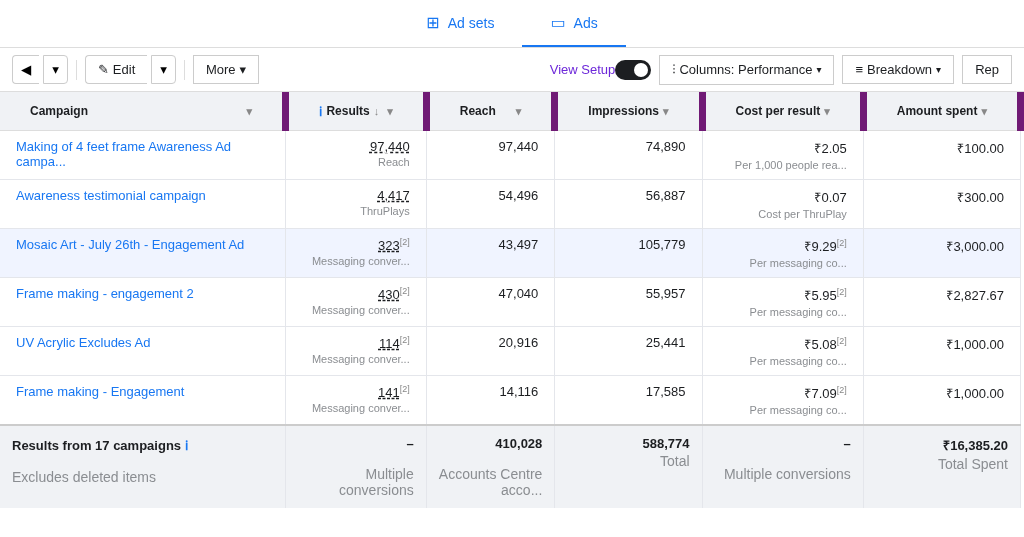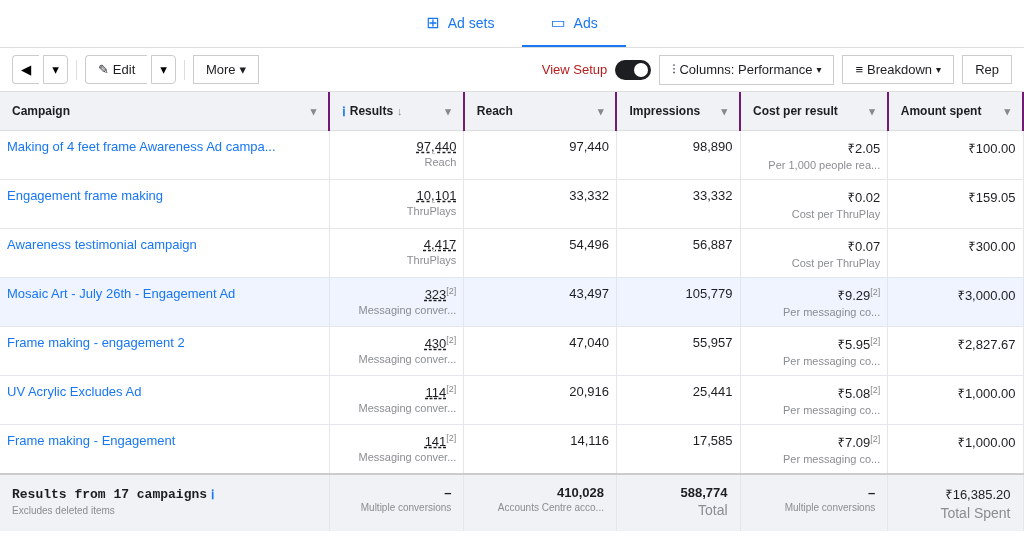--- a/index.html
+++ b/index.html
@@ -70,23 +70,22 @@
     .btn-icon-only {
       padding: 6px 8px;
       border: 1px solid #ccc;
       border-radius: 4px;
       background: #fff;
       cursor: pointer;
     }
     .toggle-container {
       display: flex;
       align-items: center;
-      gap: 8px;
       font-size: 13px;
-      color: #b91c1c;
+      color: #6d28d9;
     }
     .toggle {
       width: 36px;
       height: 20px;
       background: #1c1e21;
       border-radius: 10px;
       position: relative;
       cursor: pointer;
     }
     .toggle::after {
@@ -109,27 +108,27 @@
     table {
       width: 100%;
       border-collapse: collapse;
       font-size: 13px;
     }
     thead tr {
       background: #f0f2f5;
       border-bottom: 1px solid #ddd;
     }
     th {
-      padding: 10px 12px;
+      padding: 10px 30px;
       text-align: left;
       font-weight: 600;
       font-size: 12px;
       color: #1c1e21;
       white-space: nowrap;
-      border-right: 2px solid #701a75;
+      border-right: 7px solid #701a75;
       position: sticky;
       top: 0;
       background: #f0f2f5;
       z-index: 1;
     }
     th:first-child { min-width: 280px; }
     th.num { text-align: right; }
     .th-inner {
       display: flex;
       align-items: center;
@@ -139,42 +138,42 @@
     .sort-icon { color: #888; font-size: 11px; }
     .filter-icon { color: #888; font-size: 11px; margin-left: auto; }
     .info-icon { color: #1877f2; font-size: 13px; }
 
     tbody tr {
       border-bottom: 1px solid #e4e6eb;
       background: #fff;
     }
     tbody tr.highlighted { background: #f0f4ff; }
     td {
-      padding: 8px 7px;
+      padding: 8px 16px;
       vertical-align: top;
       border-right: 1px solid #e4e6eb;
     }
     td.num { text-align: right; }
     .cell-main { font-weight: normal; }
     .cell-sub { color: #8a8d91; font-size: 11px; margin-top: 2px; text-align: right; }
     .campaign-link { color: #1877f2; cursor: pointer; text-decoration: none; }
     .result-num { text-decoration: underline; text-decoration-style: dashed; color: #1c1e21; }
     .superscript { font-size: 9px; color: #888; vertical-align: super; }
 
     tfoot tr {
       background: #f0f2f5;
       font-weight: 600;
       border-top: 2px solid #ccc;
     }
     tfoot td {
       padding: 10px 12px;
       border-right: 1px solid #e4e6eb;
     }
     tfoot td.num { text-align: right; }
-    .footer-sub { font-size: 10px; color: #8a8d91; font-weight: normal; margin-top: 2px; }
+    .footer-sub { font-size: 14px; color: #8a8d91; font-weight: normal; margin-top: 15px; }
     .footer-total-label { font-size: 14px; color: #8a8d91; font-weight: normal; margin-top: 2px; text-align: right; }
 
     .chevron { font-size: 10px; }
   </style>
 </head>
 <body>
 
 <div class="top-nav">
   <div class="nav-tab">
     <span class="nav-tab-icon">⊞</span>
@@ -274,40 +273,26 @@
       </tr>
     </thead>
     <tbody id="table-body">
     <tr>
           <td><a class="campaign-link">Making of 4 feet frame Awareness Ad campa...</a></td>
           <td class="num">
             <div class="cell-main"><span class="result-num">97,440</span></div>
             <div class="cell-sub">Reach</div>
           </td>
           <td class="num">97,440</td>
-          <td class="num">98,890</td>
+          <td class="num">74,890</td>
           <td class="num">
             <div>₹2.05</div>
             <div class="cell-sub">Per 1,000 people rea...</div>
           </td>
           <td class="num">₹100.00</td>
-        </tr>
-        <tr>
-          <td><a class="campaign-link">Engagement frame making</a></td>
-          <td class="num">
-            <div class="cell-main"><span class="result-num">10,101</span></div>
-            <div class="cell-sub">ThruPlays</div>
-          </td>
-          <td class="num">33,332</td>
-          <td class="num">33,332</td>
-          <td class="num">
-            <div>₹0.02</div>
-            <div class="cell-sub">Cost per ThruPlay</div>
-          </td>
-          <td class="num">₹159.05</td>
         </tr>
         <tr>
           <td><a class="campaign-link">Awareness testimonial campaign</a></td>
           <td class="num">
             <div class="cell-main"><span class="result-num">4,417</span></div>
             <div class="cell-sub">ThruPlays</div>
           </td>
           <td class="num">54,496</td>
           <td class="num">56,887</td>
           <td class="num">
@@ -369,21 +354,21 @@
           <td class="num">
             <div>₹7.09<span class="superscript">[2]</span></div>
             <div class="cell-sub">Per messaging co...</div>
           </td>
           <td class="num">₹1,000.00</td>
         </tr>
       </tbody>
     <tfoot>
       <tr>
         <td>
-          <div style="display:flex;align-items:center;gap:4px;font-family:Liberation Mono, monospace;">
+          <div style="display:flex;align-items:center;gap:4px;">
             <span>Results from 17 campaigns</span>
             <span style="color:#1877f2;font-size:13px;">ℹ</span>
           </div>
           <div class="footer-sub">Excludes deleted items</div>
         </td>
         <td class="num">
           <div>–</div>
           <div class="footer-sub">Multiple conversions</div>
         </td>
         <td class="num">
@@ -392,19 +377,19 @@
         </td>
         <td class="num">
           <div>588,774</div>
           <div class="footer-total-label">Total</div>
         </td>
         <td class="num">
           <div>–</div>
           <div class="footer-sub">Multiple conversions</div>
         </td>
         <td class="num">
-          <div style="font-weight:400;">₹16,385.20</div>
+          <div style="font-weight:700;">₹16,385.20</div>
           <div class="footer-total-label">Total Spent</div>
         </td>
       </tr>
     </tfoot>
   </table>
 </div>
 
 </body></html>

